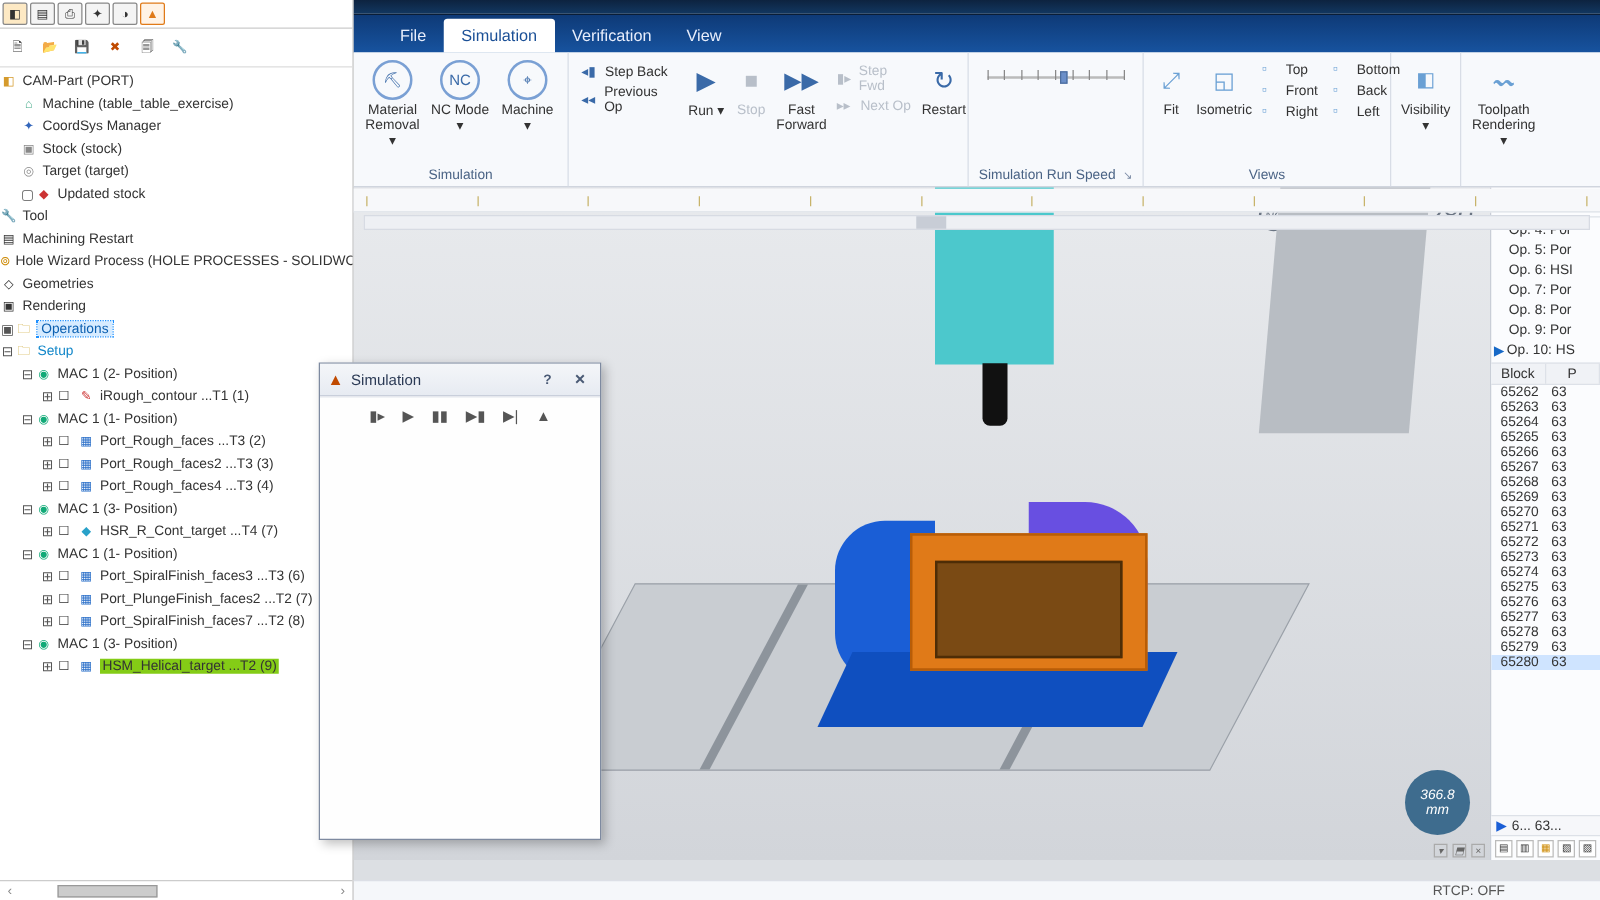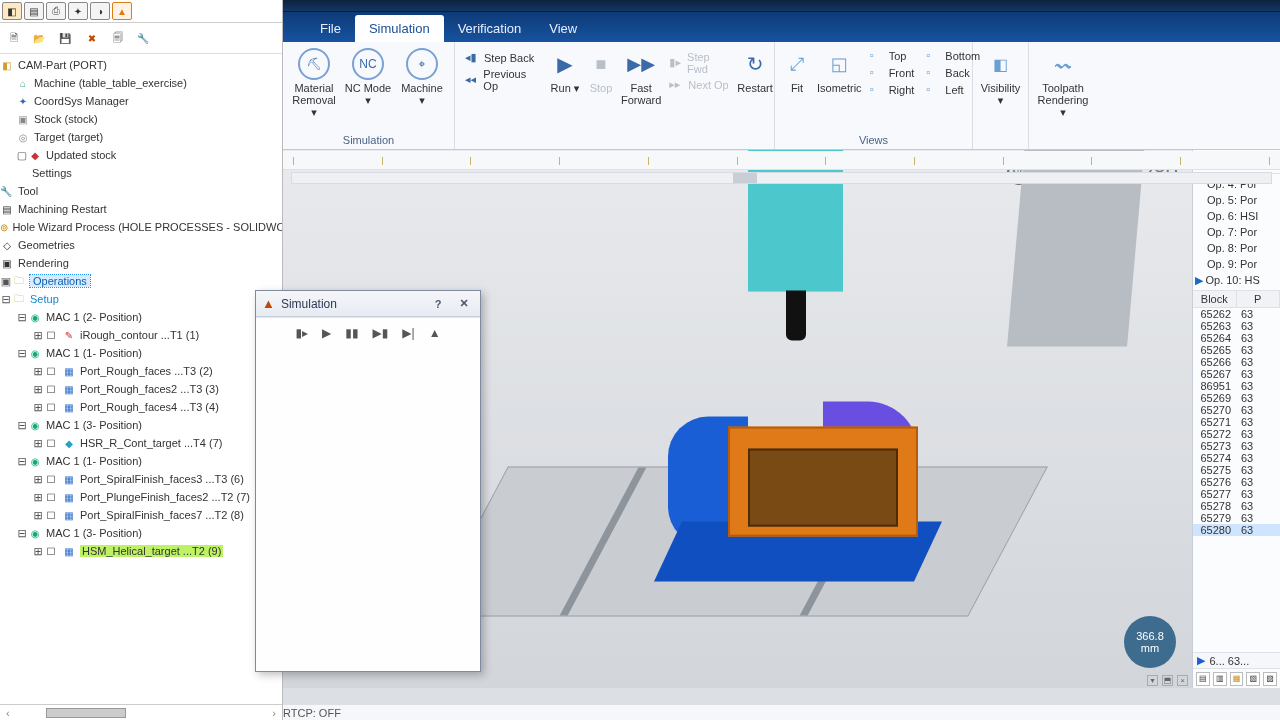--- a/index.html
+++ b/index.html
@@ -9,21 +9,21 @@
   .left-panel { width: 283px; height: 100%; border-right: 1px solid #bbb; display: flex; flex-direction: column; background: #fff; position: relative; }
   .left-toolbar1 { display: flex; gap: 2px; padding: 2px; border-bottom: 1px solid #ccc; }
   .left-toolbar1 .ticon, .left-toolbar2 .ticon { width: 20px; height: 18px; border: 1px solid #888; border-radius: 2px; display:flex; align-items:center; justify-content:center; font-size:10px; background:#f4f4f4; }
   .left-toolbar2 { display: flex; gap: 6px; padding: 6px 4px; border-bottom: 1px solid #ddd; }
   .tree { flex: 1; overflow: hidden; padding: 2px 0; }
   .tree-row { display: flex; align-items: center; height: 18px; padding-left: 0; white-space: nowrap; }
   .indent { display:inline-block; width: 16px; }
   .ticonimg { width: 14px; height: 14px; margin-right: 4px; display:inline-flex; align-items:center; justify-content:center; font-size:10px; }
   .expand { width:12px; color:#555; text-align:center; display:inline-block; cursor:pointer;}
   .sel-ops { background:#1e90ff2e; color:#0b5fb0; outline:1px dotted #1e90ff; }
-  .sel-item { background:#bef264; }
+  .sel-item { background:#84cc16; }
   .left-scroll { height:16px; border-top:1px solid #ccc; display:flex; align-items:center; }
   .left-scroll .thumb { width:80px; height:10px; background:#ccc; margin-left:30px; border:1px solid #999;}
   
   .main { flex:1; display:flex; flex-direction:column; height:100%; position:relative; }
   .title-strip { height:12px; background: linear-gradient(#0d233f,#123761); border-bottom:1px solid #0a1d36; }
   .tabs { height:30px; background: linear-gradient(#0e3a77,#17539f); display:flex; align-items:flex-end; padding-left:23px; color:#e8eefc; }
   .tab { padding:6px 14px; font-size:13px; cursor:pointer; }
   .tab.active { background:#fff; color:#1a4f96; border-radius:3px 3px 0 0; font-weight:500;}
   .ribbon { height:108px; background:#f7f9fc; border-bottom:1px solid #c4c9d3; display:flex; }
   .ribbon-group { border-right:1px solid #d8dde6; padding:4px 6px 2px; display:flex; flex-direction:column; }
@@ -35,21 +35,21 @@
   .mini-btn { display:flex; align-items:center; gap:5px; padding:1px 4px; cursor:pointer; font-size:11px;}
   .mini-btn .micon { width:14px; height:14px; display:inline-block; }
   .slider { width:110px; height:16px; position:relative; margin-top:8px;}
   .slider .track { position:absolute; top:7px; left:0; right:0; height:2px; background:#bbb;}
   .slider .ticks { position:absolute; top:2px; left:0; right:0; display:flex; justify-content:space-between;}
   .slider .ticks i { width:1px; height:8px; background:#888;}
   .slider .thumb2 { position:absolute; top:3px; left:58px; width:6px; height:10px; background:#6b8fc9; border:1px solid #4d6e9e;}
   .disabled { color:#b8bfc9;}
   .viewport-wrap { flex:1; position:relative; background:#dcdfe3; }
   .viewport { position:absolute; inset:0 0 16px 0; display:flex; }
-  .canvas-area { flex:1; position:relative; overflow:hidden; background:linear-gradient(#e8eaed,#d2d5da); }
+  .canvas-area { flex:1; position:relative; overflow:hidden; background:linear-gradient(#e8eaed,#d2d5da);font-style:italic; }
   .nc-counter { position:absolute; top:10px; right:14px; font-size:22px; color:#6b7583; font-weight:500; display:flex; align-items:center; gap:6px;}
   .nc-counter .ncicon{ width:24px; height:24px; border:2px solid #6b7583; border-radius:50%; display:flex; align-items:center; justify-content:center; font-size:10px;}
   .scale-badge { position:absolute; right:16px; bottom:20px; width:52px; height:52px; border-radius:50%; background:#3e6c8e; color:#fff; display:flex; flex-direction:column; align-items:center; justify-content:center; font-size:11px; line-height:1.1;}
   
   .scene { position:absolute; left:50%; top:50%; transform:translate(-50%,-46%); width:620px; height:440px; }
   .table { position:absolute; left:40px; top:250px; width:540px; height:150px; background:#c9cdd2; transform:skewX(-28deg); border:1px solid #9aa0a8;}
   .table:before, .table:after { content:""; position:absolute; top:0; bottom:0; width:8px; background:#8d949c;}
   .table:before { left:130px;} .table:after { left:370px;}
   .fixture { position:absolute; left:240px; top:170px; width:270px; height:195px; }
   .fix-base { position:absolute; left:0; bottom:0; width:260px; height:60px; background:#0f4fbf; transform:skewX(-25deg); }
@@ -62,21 +62,21 @@
   .spindle-tip { position:absolute; left:358px; top:74px; width:20px; height:50px; background:#111; border-radius:0 0 6px 6px;}
   .mini-bar { position:absolute; right:4px; bottom:2px; display:flex; gap:4px;}
   .mini-bar span{ width:11px; height:11px; border:1px solid #aaa; font-size:8px; display:flex; align-items:center; justify-content:center; color:#666; cursor:pointer;}
   .bottom-panel { height:36px; border-top:1px solid #c9ced7; display:flex; flex-direction:column;}
   .timeline-row { flex:1; background:#f7f8fa; position:relative; border-bottom:1px solid #dde1e8;}
   .timeline-row .marks { position:absolute; left:10px; right:10px; top:6px; height:8px; display:flex; justify-content:space-between;}
   .timeline-row .marks i { width:1px; height:8px; background:#c8b36a;}
   .hscroll-row { height:16px; display:flex; align-items:center; padding:0 4px;}
   .hscroll-row .htrack{ flex:1; height:12px; background:#eef0f4; border:1px solid #d7dbe3; position:relative;}
   .hscroll-row .hthumb{ position:absolute; left:45%; width:24px; top:0; bottom:0; background:#c8cdd6;}
-  .status { height:16px; background:#f5f7fa; display:flex; align-items:center; padding-right:34px; color:#555; border-top:1px solid #dcdfe6;}
+  .status { height:16px; background:#f5f7fa; display:flex; align-items:center; justify-content:flex-end; padding-right:76px; color:#555; border-top:1px solid #dcdfe6;}
   
   .sim-popup { position:absolute; left:255px; top:290px; width:226px; height:382px; background:#fefefe; border:1px solid #7e8aa0; box-shadow:3px 3px 8px rgba(0,0,0,.25); z-index:50; display:flex; flex-direction:column;}
   .sim-title { height:26px; background:linear-gradient(#f4f6f9,#e7ebf2); display:flex; align-items:center; padding:0 6px; gap:6px; border-bottom:1px solid #c9cfdb;}
   .sim-title .flame{ color:#c04a00; font-size:13px;}
   .sim-title .t { flex:1; font-size:12px; color:#2b3a55;}
   .sim-title .hbtn { width:20px; height:18px; display:flex; align-items:center; justify-content:center; color:#4a5a75; cursor:pointer; font-weight:bold;}
   .sim-body { flex:1; padding:4px; }
   .sim-tabrow { display:flex; border-bottom:1px solid #dcdfe6;}
   .sim-tab { flex:1; text-align:center; padding:3px 0; border:1px solid #dcdfe6; border-bottom:none; margin-right:-1px; background:#f7f8fb; font-size:11px; cursor:pointer;}
   .sim-footer { height:30px; border-top:1px solid #e2e5eb; display:flex; align-items:center; justify-content:center; gap:14px; color:#555;}
@@ -146,25 +146,20 @@
           <span class="ticonimg" style="color:#888">◎</span>
           <span>Target (target)</span>
         </div>
       <div class="tree-row">
           <span class="indent"></span>
           <span class="expand">▢</span>
           <span class="ticonimg" style="color:#c33">◆</span>
           <span>Updated stock</span>
         </div>
       <div class="tree-row">
-          <span class="indent"></span>
-          <span class="indent"></span>
-          <span>Settings</span>
-        </div>
-      <div class="tree-row">
           <span class="ticonimg" style="color:#888">🔧</span>
           <span>Tool</span>
         </div>
       <div class="tree-row">
           <span class="ticonimg">▤</span>
           <span>Machining Restart</span>
         </div>
       <div class="tree-row">
           <span class="ticonimg" style="color:#c80">⊚</span>
           <span>Hole Wizard Process (HOLE PROCESSES - SOLIDWORK</span>
@@ -359,20 +354,43 @@
                 <span>Next Op</span>
               </div>
           </div>
           <div class="big-btn" style="width:42px">
               <div class="bicon" style="border:none;background:none;font-size:20px;color:#3a6aa8">↻</div>
               <div>Restart</div>
             </div>
         </div>
       </div>
 
+      <div class="ribbon-group" style="width:140px">
+        <div class="rg-body" style="justify-content:center">
+          <div class="slider">
+            <div class="track"></div>
+            <div class="ticks">
+                <i></i>
+                <i></i>
+                <i></i>
+                <i></i>
+                <i></i>
+                <i></i>
+                <i></i>
+                <i></i>
+                <i></i>
+              </div>
+            <div class="thumb2"></div>
+          </div>
+        </div>
+        <div class="group-label" style="display:flex;align-items:center;justify-content:center;gap:6px">
+            <span>Simulation Run Speed</span>
+            <span style="font-size:9px;color:#7a8aa4">↘</span>
+          </div>
+      </div>
 
       <div class="ribbon-group" style="width:198px">
         <div class="rg-body">
           <div class="big-btn" style="width:34px">
               <div class="bicon" style="border:none;font-size:18px;color:#6aa0d4">⤢</div>
               <div>Fit</div>
             </div>
           <div class="big-btn" style="width:48px">
               <div class="bicon" style="border:none;font-size:18px;color:#6aa0d4">◱</div>
               <div>Isometric</div>
@@ -494,21 +512,21 @@
               </div>
               <div class="block-row">
                 <div>65266</div>
                 <div>63</div>
               </div>
               <div class="block-row">
                 <div>65267</div>
                 <div>63</div>
               </div>
               <div class="block-row">
-                <div>86951</div>
+                <div>65268</div>
                 <div>63</div>
               </div>
               <div class="block-row">
                 <div>65269</div>
                 <div>63</div>
               </div>
               <div class="block-row">
                 <div>65270</div>
                 <div>63</div>
               </div>

